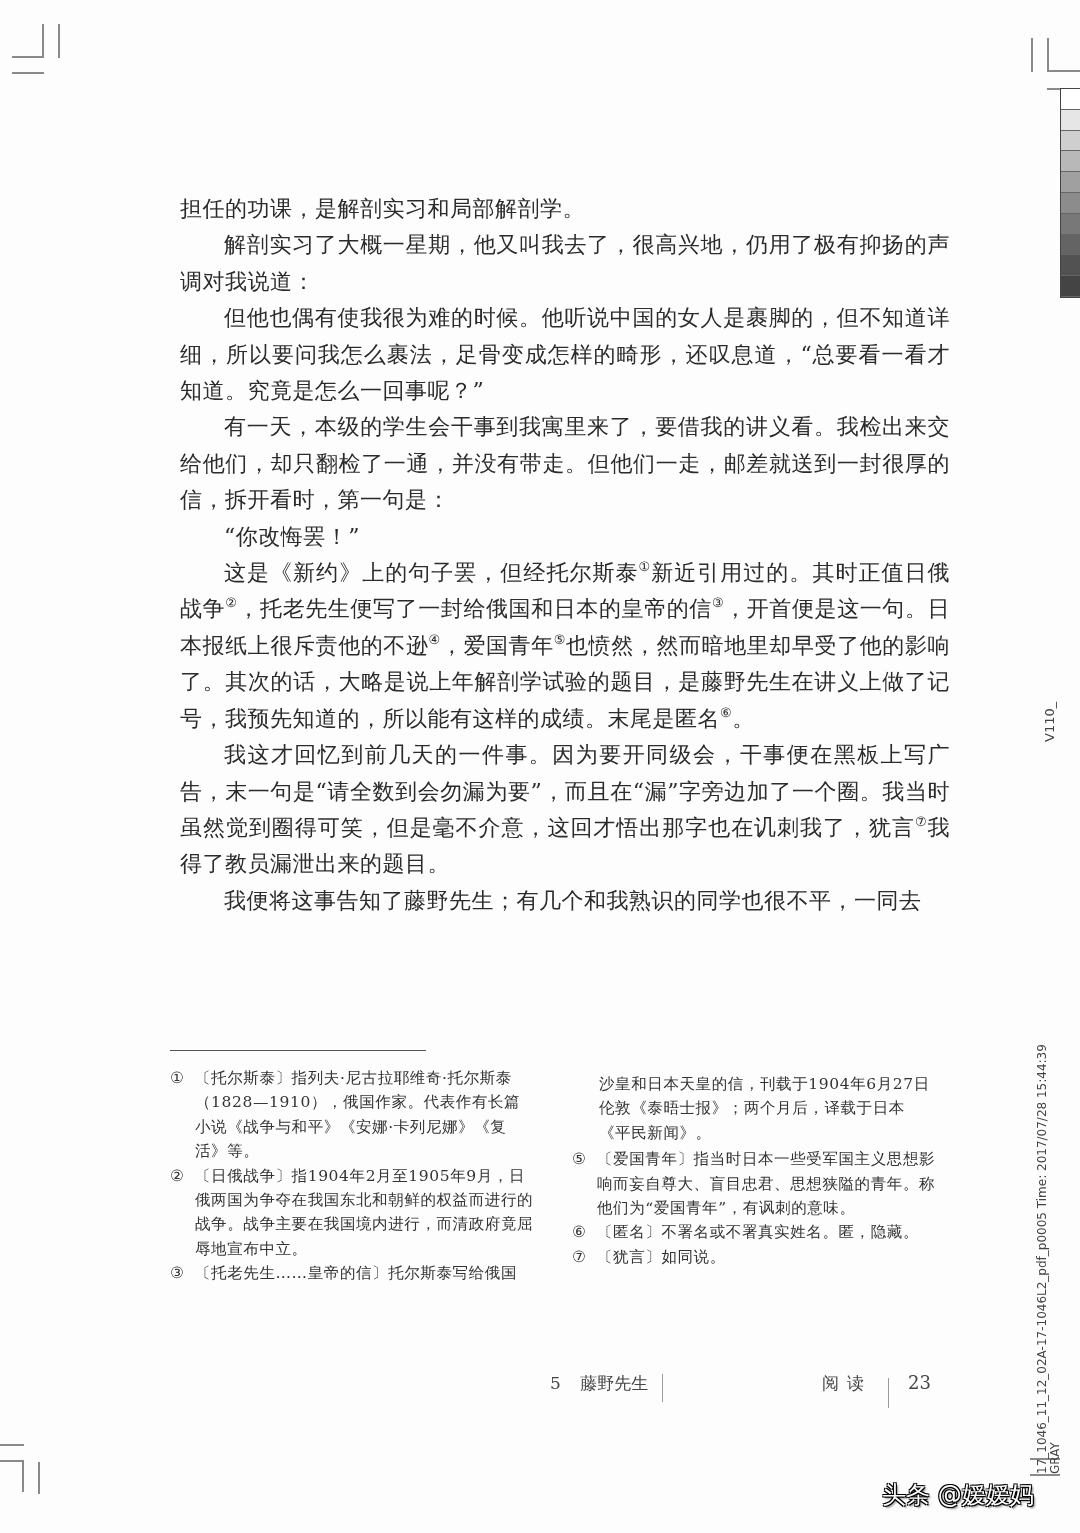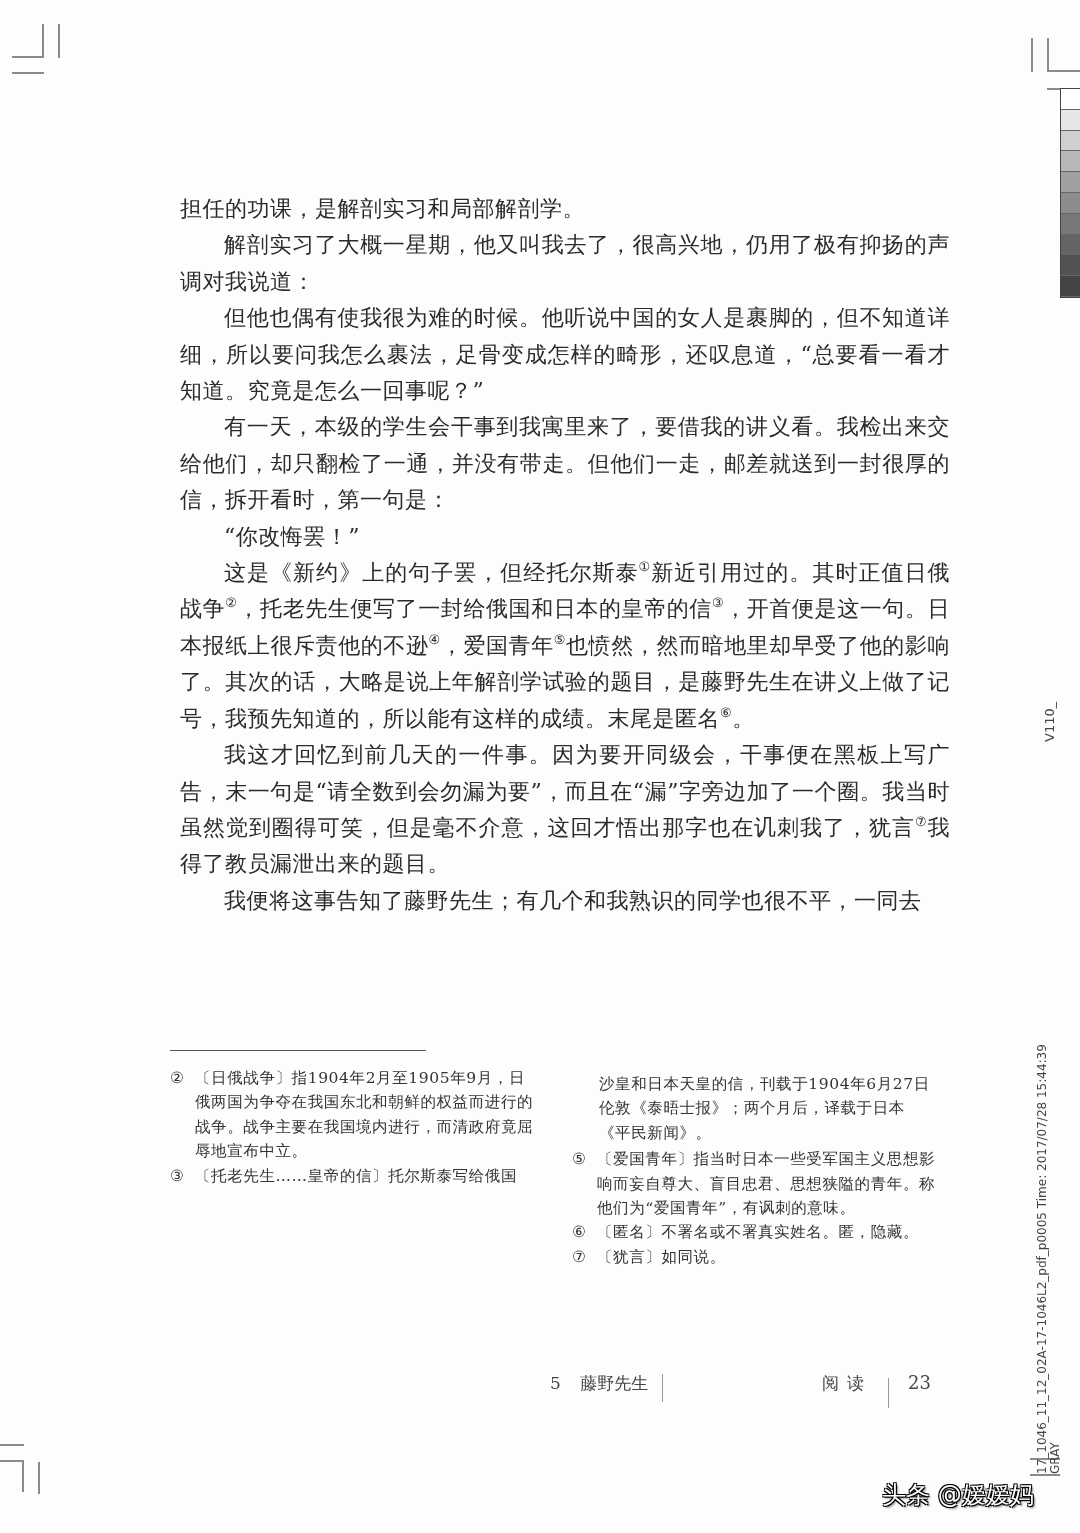--- a/index.html
+++ b/index.html
@@ -87,20 +87,21 @@
     <p class="para"><span>但他也偶有使我很为难的时候。他听说中国的女人是裹脚的，但不知道详细，所以要问我怎么裹法，足骨变成怎样的畸形，还叹息道，“总要看一看才知道。究竟是怎么一回事呢？”</span></p>
     <p class="para"><span>有一天，本级的学生会干事到我寓里来了，要借我的讲义看。我检出来交给他们，却只翻检了一通，并没有带走。但他们一走，邮差就送到一封很厚的信，拆开看时，第一句是：</span></p>
     <p class="para"><span>“你改悔罢！”</span></p>
     <p class="para"><span>这是《新约》上的句子罢，但经托尔斯泰</span><sup class="fn">①</sup><span>新近引用过的。其时正值日俄战争</span><sup class="fn">②</sup><span>，托老先生便写了一封给俄国和日本的皇帝的信</span><sup class="fn">③</sup><span>，开首便是这一句。日本报纸上很斥责他的不逊</span><sup class="fn">④</sup><span>，爱国青年</span><sup class="fn">⑤</sup><span>也愤然，然而暗地里却早受了他的影响了。其次的话，大略是说上年解剖学试验的题目，是藤野先生在讲义上做了记号，我预先知道的，所以能有这样的成绩。末尾是匿名</span><sup class="fn">⑥</sup><span>。</span></p>
     <p class="para"><span>我这才回忆到前几天的一件事。因为要开同级会，干事便在黑板上写广告，末一句是“请全数到会勿漏为要”，而且在“漏”字旁边加了一个圈。我当时虽然觉到圈得可笑，但是毫不介意，这回才悟出那字也在讥刺我了，犹言</span><sup class="fn">⑦</sup><span>我得了教员漏泄出来的题目。</span></p>
     <p class="para"><span>我便将这事告知了藤野先生；有几个和我熟识的同学也很不平，一同去</span></p>
   </div>
 
 <div class="fn-rule"></div>
 <div class="fn-col left" id="fn-left">
+    <p class="fn-item"><span class="fn-num">①</span><span>〔托尔斯泰〕指列夫·尼古拉耶维奇·托尔斯泰（1828—1910），俄国作家。代表作有长篇小说《战争与和平》《安娜·卡列尼娜》《复活》等。</span></p>
     <p class="fn-item"><span class="fn-num">②</span><span>〔日俄战争〕指1904年2月至1905年9月，日俄两国为争夺在我国东北和朝鲜的权益而进行的战争。战争主要在我国境内进行，而清政府竟屈辱地宣布中立。</span></p>
     <p class="fn-item"><span class="fn-num">③</span><span>〔托老先生……皇帝的信〕托尔斯泰写给俄国</span></p>
   </div>
 <div class="fn-col right" id="fn-right">
     <p class="fn-cont"><span>沙皇和日本天皇的信，刊载于1904年6月27日伦敦《泰晤士报》；两个月后，译载于日本《平民新闻》。</span></p>
     <p class="fn-item"><span class="fn-num">⑤</span><span>〔爱国青年〕指当时日本一些受军国主义思想影响而妄自尊大、盲目忠君、思想狭隘的青年。称他们为“爱国青年”，有讽刺的意味。</span></p>
     <p class="fn-item"><span class="fn-num">⑥</span><span>〔匿名〕不署名或不署真实姓名。匿，隐藏。</span></p>
     <p class="fn-item"><span class="fn-num">⑦</span><span>〔犹言〕如同说。</span></p>
   </div>
 

